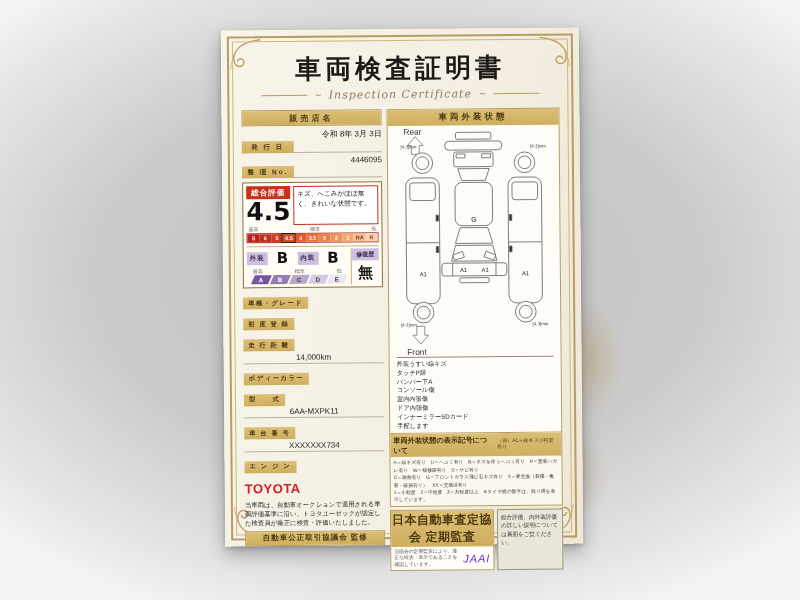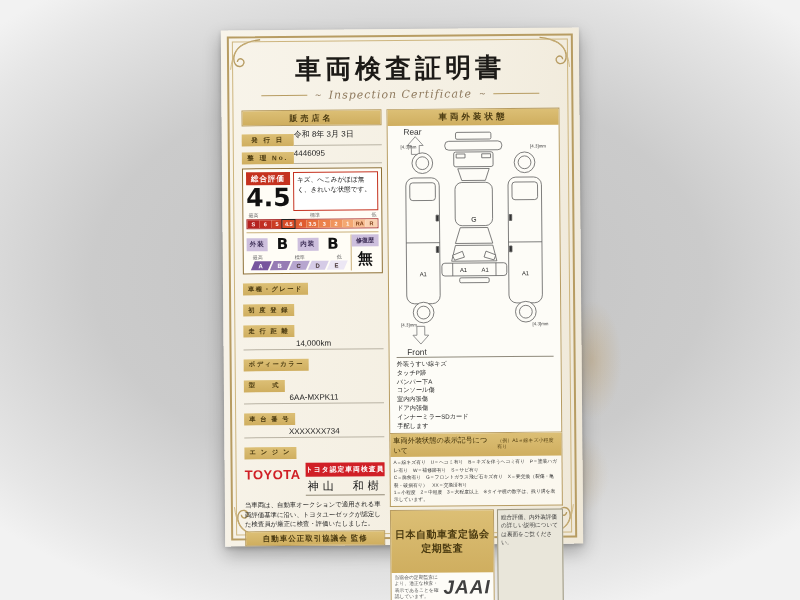--- a/index.html
+++ b/index.html
@@ -37,21 +37,21 @@
 
   .gbanner { background:linear-gradient(#dcbf75,#cfae5f); color:#4a3a10; font-weight:bold; text-align:center; }
   .box { border:1px solid #b79c62; background:#fdfcf7; }
 
   .dealer .gbanner { font-size:8px; letter-spacing:3px; padding:1.5px 0; }
   .dealer-name { font-size:9px; text-align:center; padding:2.5px 0 2px; letter-spacing:.5px; color:#1d1d1d; }
 
   .kv { display:flex; align-items:flex-end; margin-top:3px; }
   .kv .glabel { background:linear-gradient(#dcbf75,#cfae5f); color:#4a3a10; font-weight:bold; font-size:6.5px;
     letter-spacing:2px; padding:1.5px 0; width:52px; text-align:center; }
-  .kv .kvval { flex:1; text-align:left; font-size:8px; color:#222; border-bottom:1px solid #b9b3a4; padding-bottom:5px; }
+  .kv .kvval { flex:1; text-align:right; font-size:8px; color:#222; border-bottom:1px solid #b9b3a4; padding-bottom:12px; }
 
   .rating { border:1.5px solid #8d6f35; background:#fffdf6; margin-top:4px; padding:3px 3px 2px; }
   .rating-top { display:flex; gap:3px; }
   .rating-left { width:44px; }
   .rate-badge { background:#c5321f; color:#fff; font-weight:bold; font-size:7.5px; text-align:center; padding:1.5px 0; letter-spacing:1px; }
   .score { font-size:25px; font-weight:bold; color:#111; text-align:center; line-height:1.05; font-family:"DejaVu Sans",sans-serif; }
   .comment { flex:1; border:1.5px solid #c5321f; background:#fff; font-size:6.6px; line-height:1.5; padding:2px 3px; color:#222; }
   .scale-labels { display:flex; justify-content:space-between; font-size:5px; color:#666; padding:1px 2px 0; }
   .scale-bar { display:flex; height:10px; margin-top:1px; border:1px solid #a33; }
   .scale-cell { flex:1; display:flex; align-items:center; justify-content:center; font-size:5.5px; font-weight:bold; color:#fff; }
@@ -96,30 +96,30 @@
   .fairtrade .gbanner { font-size:7.5px; padding:1.5px 0; letter-spacing:1px; }
 
   .rbox { border:1px solid #b79c62; background:#fdfcf7; display:flex; flex-direction:column; }
   .rbox .gbanner { font-size:8.5px; letter-spacing:3px; padding:2px 0; }
   .diagram { padding:1px 2px 0; }
   .diagram svg { display:block; width:100%; }
   .notes { margin:0 7px 3px; border-top:1px solid #8f8a7c; padding-top:2px; font-size:6.2px; line-height:1.42; color:#1f1f1f; }
 
   .symbols { border:1px solid #b79c62; border-top:none; background:#fbf8ef; }
   .symb-banner { display:flex; align-items:baseline; gap:4px; padding:1.5px 3px; background:linear-gradient(#dcbf75,#cfae5f); }
-  .symb-title { font-weight:normal; font-size:7.2px; color:#3f3008; }
+  .symb-title { font-weight:bold; font-size:7.2px; color:#3f3008; }
   .symb-example { font-size:5px; color:#5a4516; }
   .symb-lines { padding:2px 3px; font-size:4.8px; line-height:1.55; color:#3a3a3a; }
 
   .bottom-row { display:flex; gap:3px; margin-top:3px; }
   .jaai { flex:1; border:1px solid #b79c62; background:#fdfcf7; }
-  .jaai .gbanner { font-size:10px; padding:17px 0; letter-spacing:.5px; }
+  .jaai .gbanner { font-size:12px; padding:1px 0; letter-spacing:.5px; }
   .jaai-body { display:flex; align-items:center; padding:2px 3px; gap:2px; }
   .jaai-text { flex:1; font-size:4.8px; line-height:1.35; color:#555; }
-  .jaai-logo { font-weight:700; font-style:italic; font-size:19px; color:#404040; letter-spacing:1px; font-family:"Liberation Sans",sans-serif; }
+  .jaai-logo { font-weight:400; font-style:italic; font-size:11px; color:#6d28d9; letter-spacing:1px; font-family:"Liberation Sans",sans-serif; }
   .backnote { width:66px; border:1px solid #9a957f; background:#e9e6da; font-size:5.6px; line-height:1.5; padding:3px; color:#333; }
 
   svg text { font-family:"Liberation Sans","DejaVu Sans",sans-serif; }
 </style>
 </head>
 <body>
 
 <div class="stage">
   <div class="stain s1"></div>
   <div class="stain s2"></div>
@@ -262,24 +262,20 @@
           <div class="field">
             <span class="glabel2">車 台 番 号</span>
             <div class="fvalue">XXXXXXX734</div>
           </div>
           <div class="field">
             <span class="glabel2">エ ン ジ ン</span>
           </div>
 
           <div class="inspector">
             <span class="brand">TOYOTA</span>
-            <div class="insp-right">
-              <div class="insp-badge">トヨタ認定車両検査員</div>
-              <div class="insp-name">神山　和樹</div>
-            </div>
           </div>
 
           <div class="disclaimer">当車両は、自動車オークションで適用される車両評価基準に沿い、トヨタユーゼックが認定した検査員が厳正に検査・評価いたしました。</div>
 
           <div class="fairtrade">
             <div class="gbanner">自動車公正取引協議会 監修</div>
 
           </div>
         </div>
 

